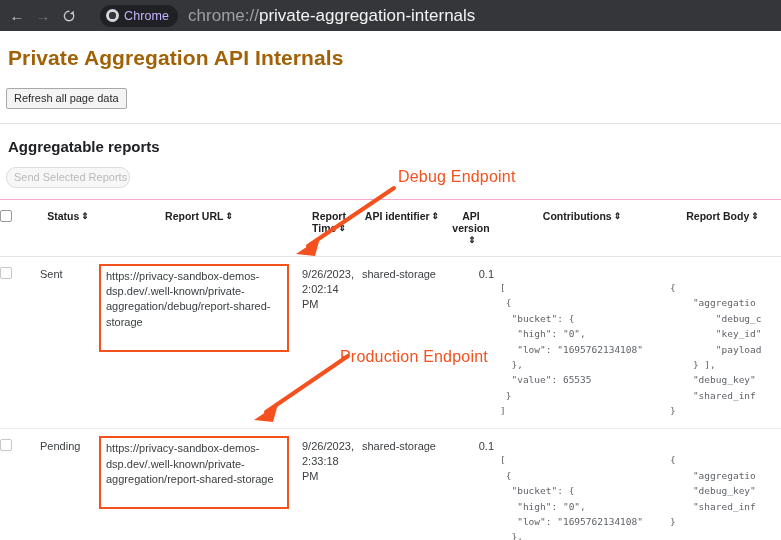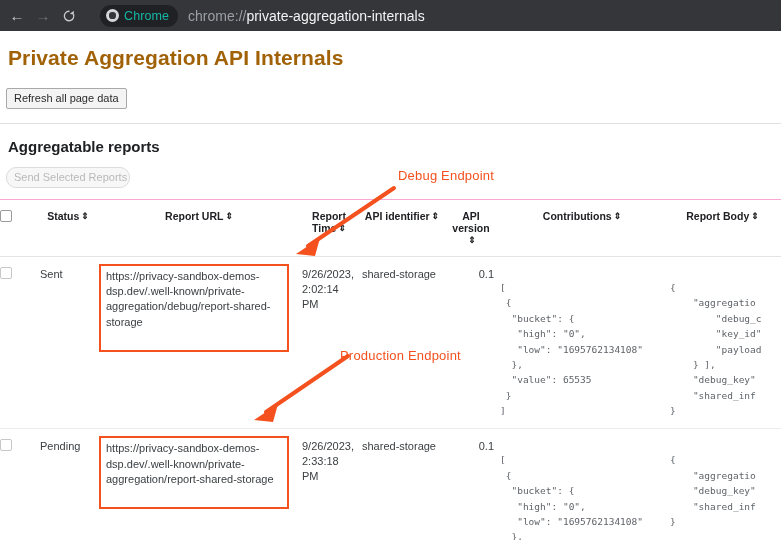--- a/index.html
+++ b/index.html
@@ -55,28 +55,28 @@
   }
   #chrome-logo::after {
     content: "";
     position: absolute;
     left: 3.4px; top: 3.4px;
     width: 6.2px; height: 6.2px;
     border-radius: 50%;
     background: #35363a;
   }
   #chrome-chip-label {
-    color: #14b8a6;
+    color: #c4b5fd;
     font-size: 12.5px;
     letter-spacing: .1px;
     text-align: center;
   }
   #url-text {
     margin-left: 10px;
-    font-size: 14px;
+    font-size: 17px;
     color: #c4c7ca;
     white-space: nowrap;
   }
   #url-text .host { color: #9aa0a6; }
   #url-text .path { color: #f1f3f4; }
 
   
   #page {
     position: absolute;
     top: 31px; left: 0;
@@ -216,21 +216,21 @@
     white-space: pre;
     margin: 0;
     padding-top: 13px;
   }
   td.col-body .json-mono { overflow: hidden; }
 
   
   .annotation-label {
     position: absolute;
     color: #f4511e;
-    font-size: 13px;
+    font-size: 16px;
     font-weight: normal;
     white-space: nowrap;
     letter-spacing: .2px;
   }
   #label-debug-endpoint      { left: 398px; top: 168px; }
   #label-production-endpoint { left: 340px; top: 348px; }
 
   .annotation-arrow {
     position: absolute;
     pointer-events: none;

